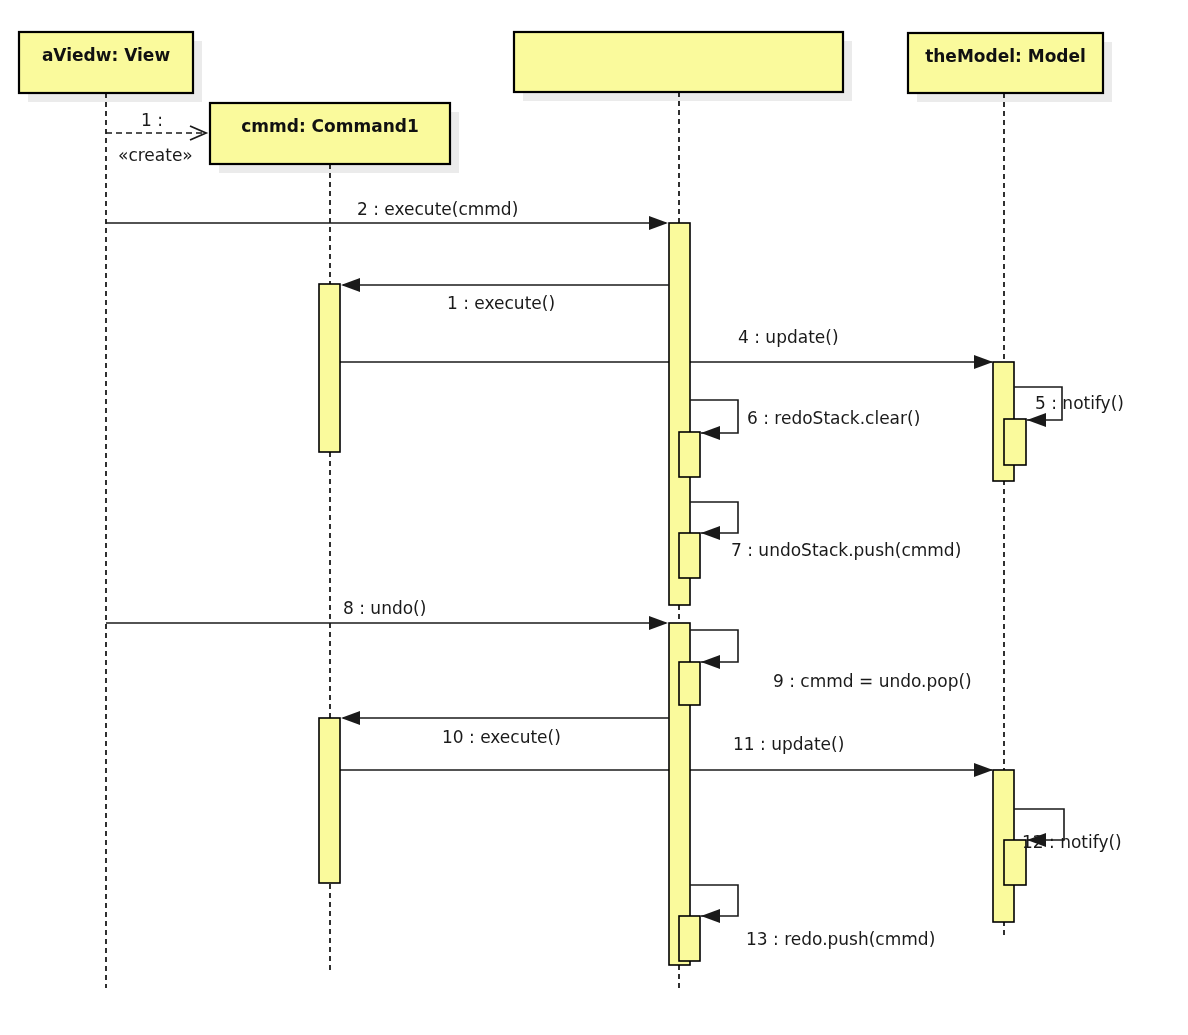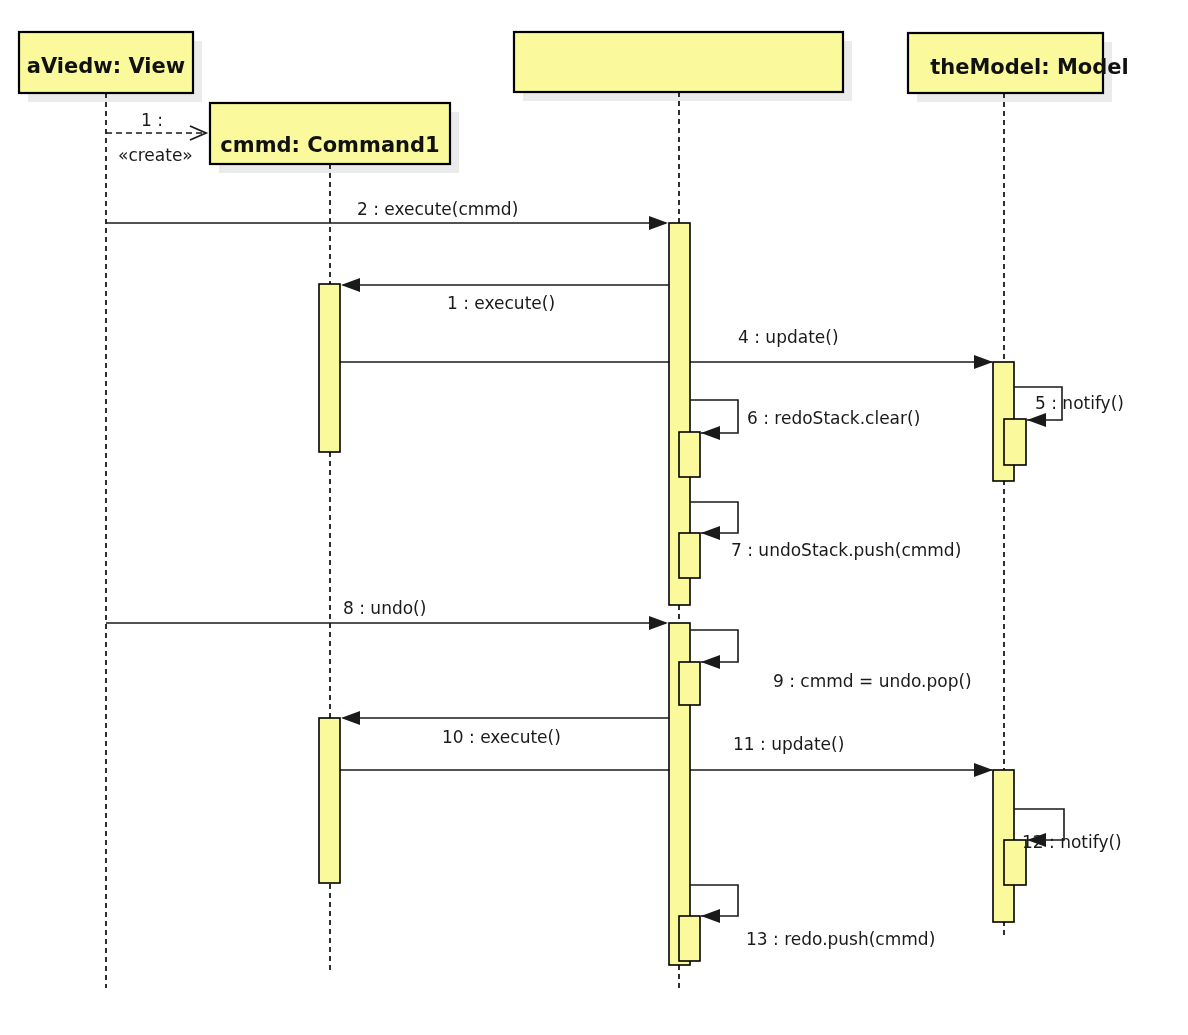--- a/index.html
+++ b/index.html
@@ -20,22 +20,22 @@
     color: #1a1a1a;
     white-space: nowrap;
     line-height: 1.1;
   }
   .box-label {
     position: absolute;
     display: flex;
     justify-content: center;
     align-items: flex-start;
     box-sizing: border-box;
-    padding-top: 22px;
-    font-size: 21px;
+    padding-top: 13px;
+    font-size: 17px;
     font-weight: bold;
     color: #111111;
     white-space: nowrap;
   }
 </style>
 </head>
 <body>
 
 <div id="canvas">
   <svg id="svg-layer" width="1188" height="1035" viewBox="0 0 1188 1035" xmlns="http://www.w3.org/2000/svg">
@@ -85,22 +85,22 @@
       <polygon points="701,662 720,655 720,669" fill="#1A1A1A"></polygon>
       <line x1="669" y1="718" x2="343" y2="718" stroke="#1A1A1A" stroke-width="1.6"></line>
       <polygon points="341,718 360,711 360,725" fill="#1A1A1A"></polygon>
       <polyline points="1014,809 1064,809 1064,840 1027,840" fill="none" stroke="#1A1A1A" stroke-width="1.6"></polyline>
       <polygon points="1027,840 1046,833 1046,847" fill="#1A1A1A"></polygon>
       <polyline points="690,885 738,885 738,916 701,916" fill="none" stroke="#1A1A1A" stroke-width="1.6"></polyline>
       <polygon points="701,916 720,909 720,923" fill="#1A1A1A"></polygon>
     </svg>
   <div id="labels-layer">
       <div class="box-label" style="left: 19px; top: 32px; width: 174px; height: 61px;">aViedw: View</div>
-      <div class="box-label" style="left: 210px; top: 103px; width: 240px; height: 61px; margin-top: 8px;">cmmd: Command1</div>
-      <div class="box-label" style="left: 908px; top: 33px; width: 195px; height: 60px; margin-left: 24px;">theModel: Model</div>
+      <div class="box-label" style="left: 210px; top: 103px; width: 240px; height: 61px;">cmmd: Command1</div>
+      <div class="box-label" style="left: 908px; top: 33px; width: 195px; height: 60px;">theModel: Model</div>
       <div class="msg-label" style="left: 141px; top: 121px;">1 :</div>
       <div class="msg-label" style="left: 118px; top: 156px;">«create»</div>
       <div class="msg-label" style="left: 357px; top: 210px;">2 : execute(cmmd)</div>
       <div class="msg-label" style="left: 447px; top: 304px;">1 : execute()</div>
       <div class="msg-label" style="left: 738px; top: 338px;">4 : update()</div>
       <div class="msg-label" style="left: 1035px; top: 404px;">5 : notify()</div>
       <div class="msg-label" style="left: 747px; top: 419px;">6 : redoStack.clear()</div>
       <div class="msg-label" style="left: 731px; top: 551px;">7 : undoStack.push(cmmd)</div>
       <div class="msg-label" style="left: 343px; top: 609px;">8 : undo()</div>
       <div class="msg-label" style="left: 773px; top: 650px; margin-top: 32px;">9 : cmmd = undo.pop()</div>

